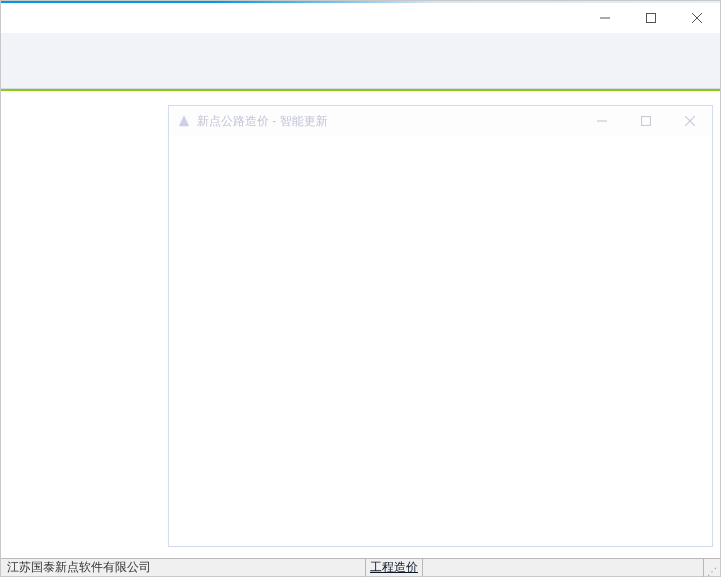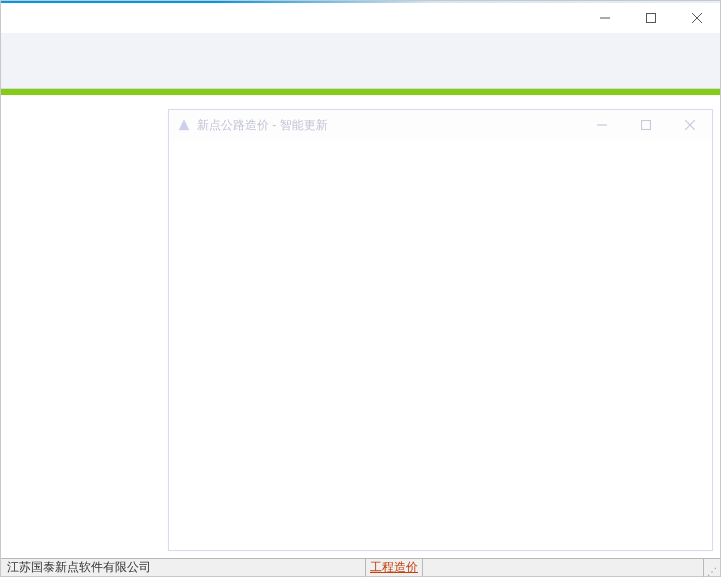--- a/index.html
+++ b/index.html
@@ -54,21 +54,21 @@
     }
     .toolbar {
       height: 56px;
       background: #f2f3f8;
       border-bottom: 1px solid #d8dae2;
     }
     .content-area {
       flex: 1;
       background: #ffffff;
       position: relative;
-      border-top: 6px solid #84cc16;
+      border-top: 2px solid #84cc16;
     }
     .inner-dialog {
       position: absolute;
       left: 167px;
       top: 14px;
       width: 545px;
       height: 442px;
       border: 1px solid #d5dcef;
       background: #ffffff;
       display: flex;
@@ -129,21 +129,21 @@
       height: 100%;
       display: flex;
       align-items: center;
       border-right: 1px solid #b8b8b8;
     }
     .statusbar-cell.company {
       width: 365px;
       border-left: none;
     }
     .statusbar-cell.link {
-      color: #c2410c;
+      color: #0f172a;
       text-decoration: underline;
       cursor: pointer;
       padding: 0 4px;
     }
     .statusbar-cell.wide {
       flex: 1;
     }
     .statusbar-grip {
       width: 16px;
       height: 100%;

